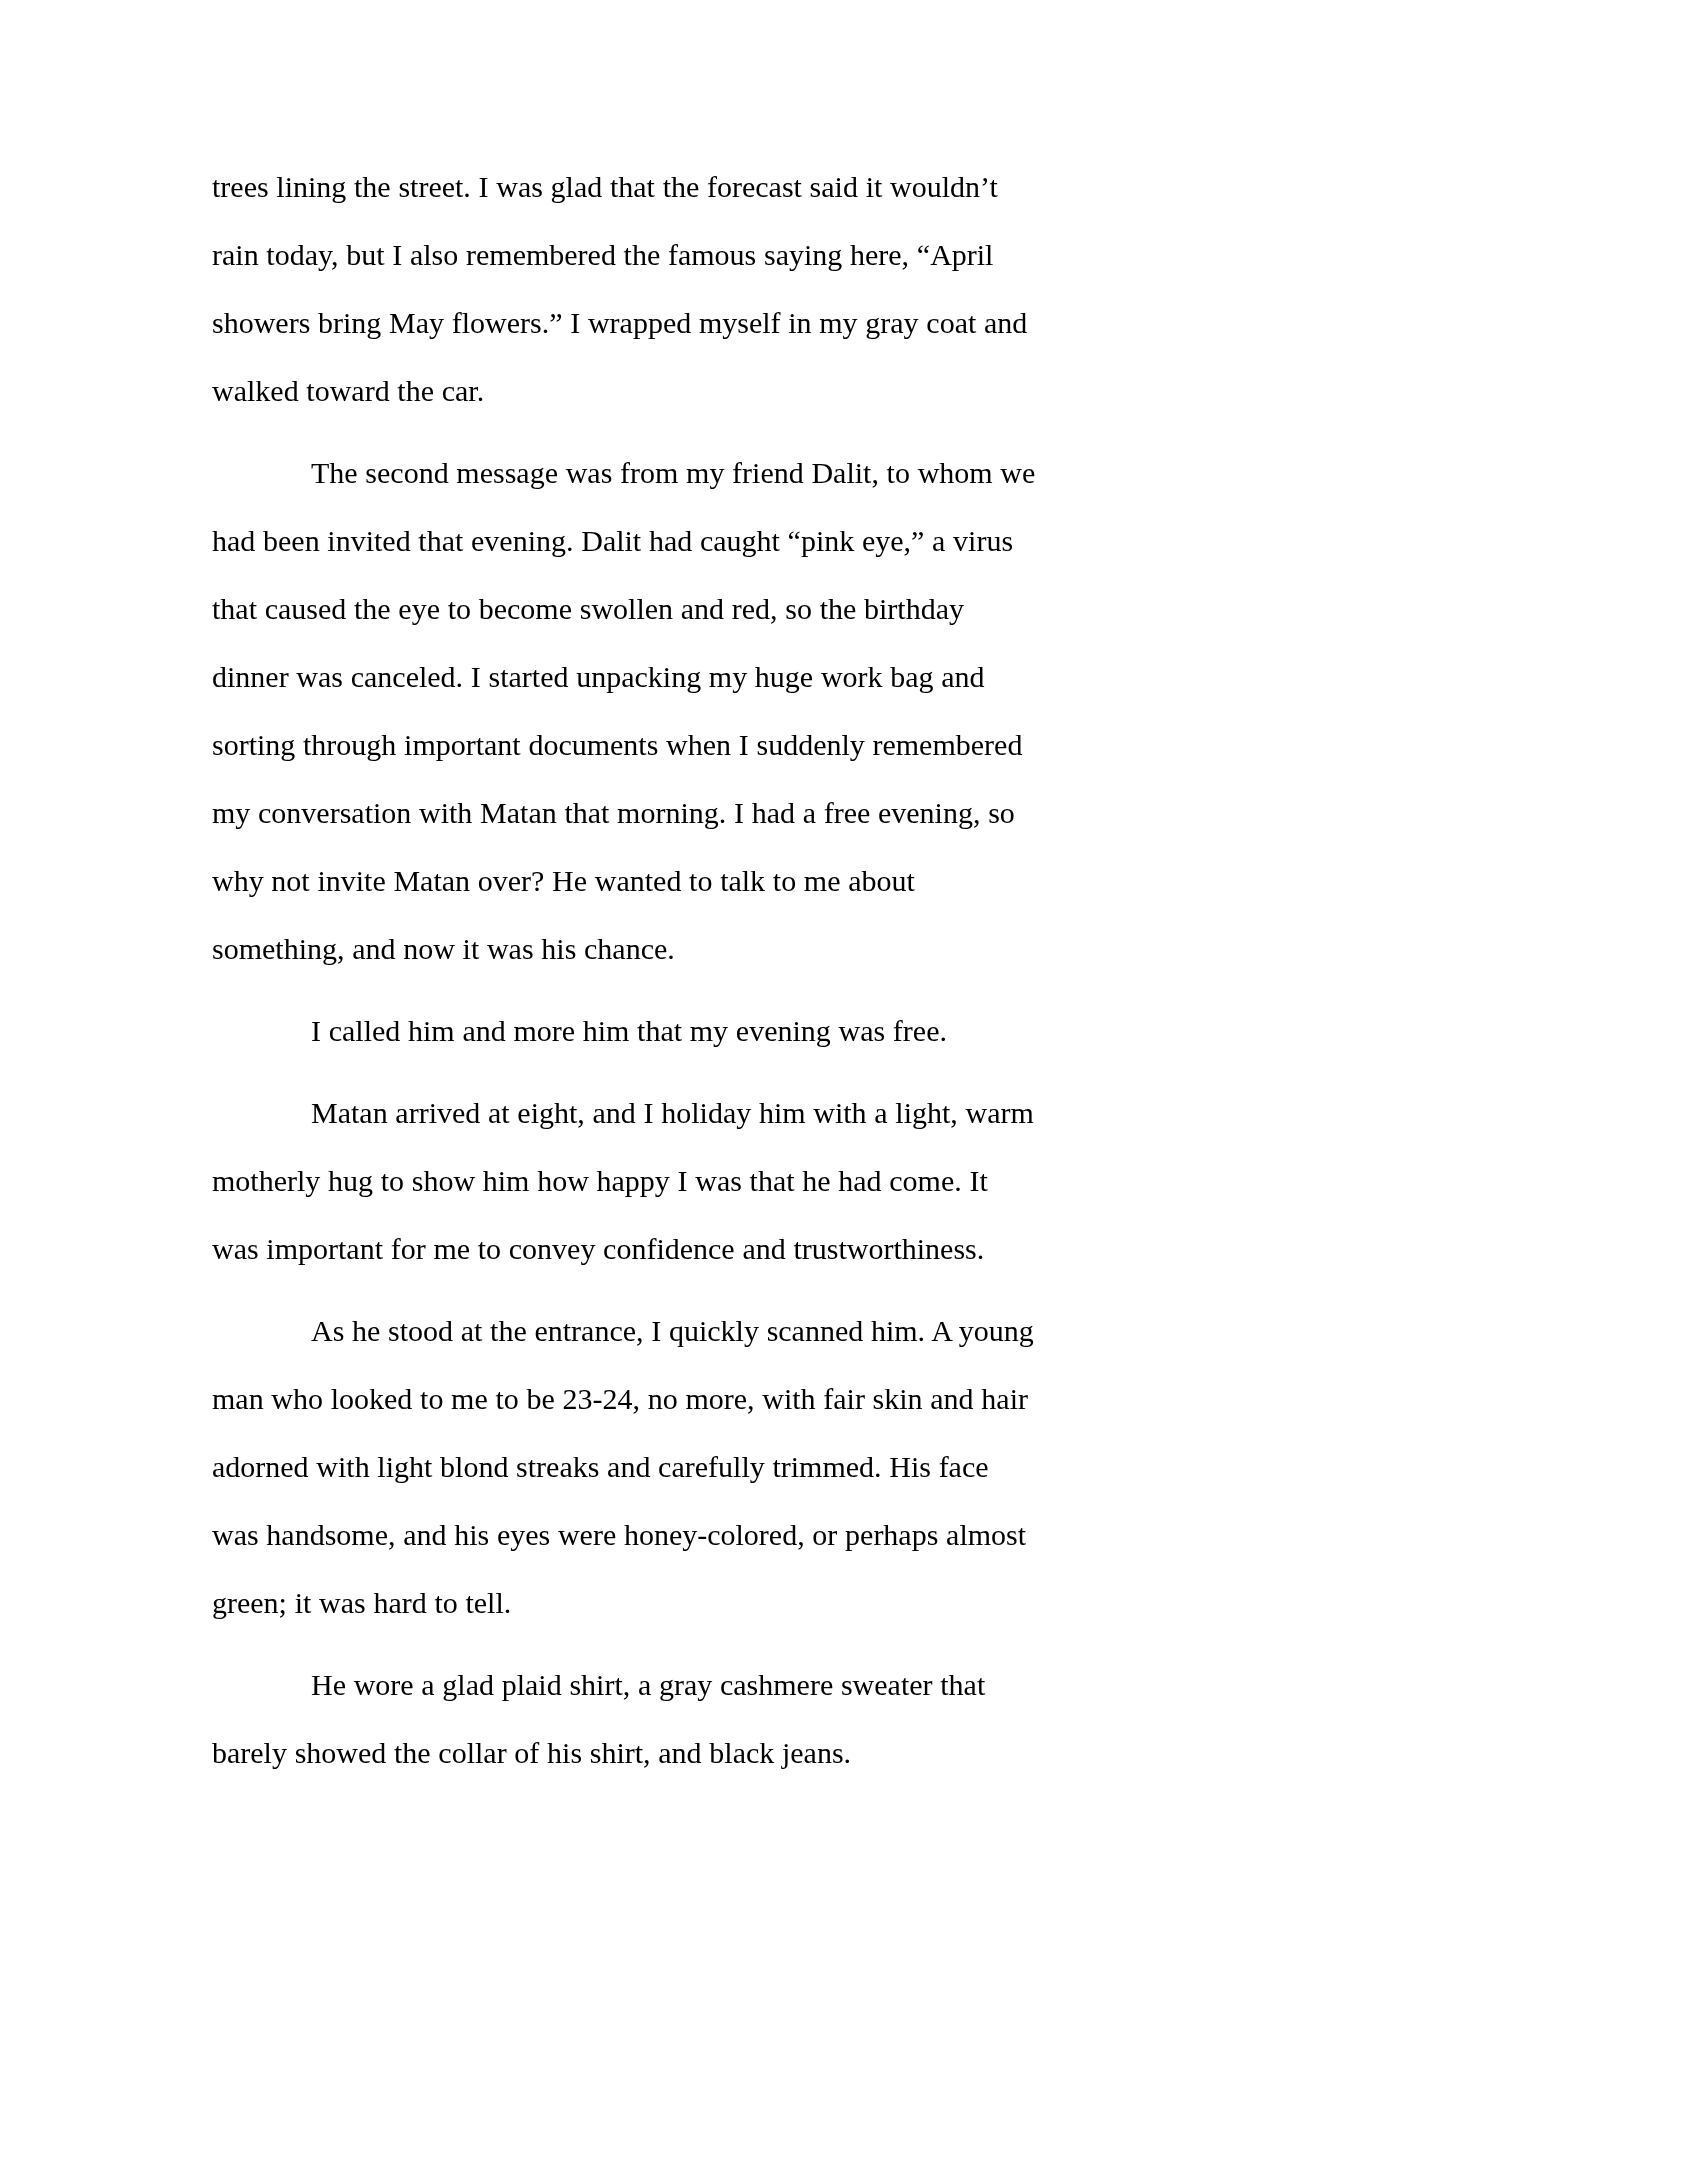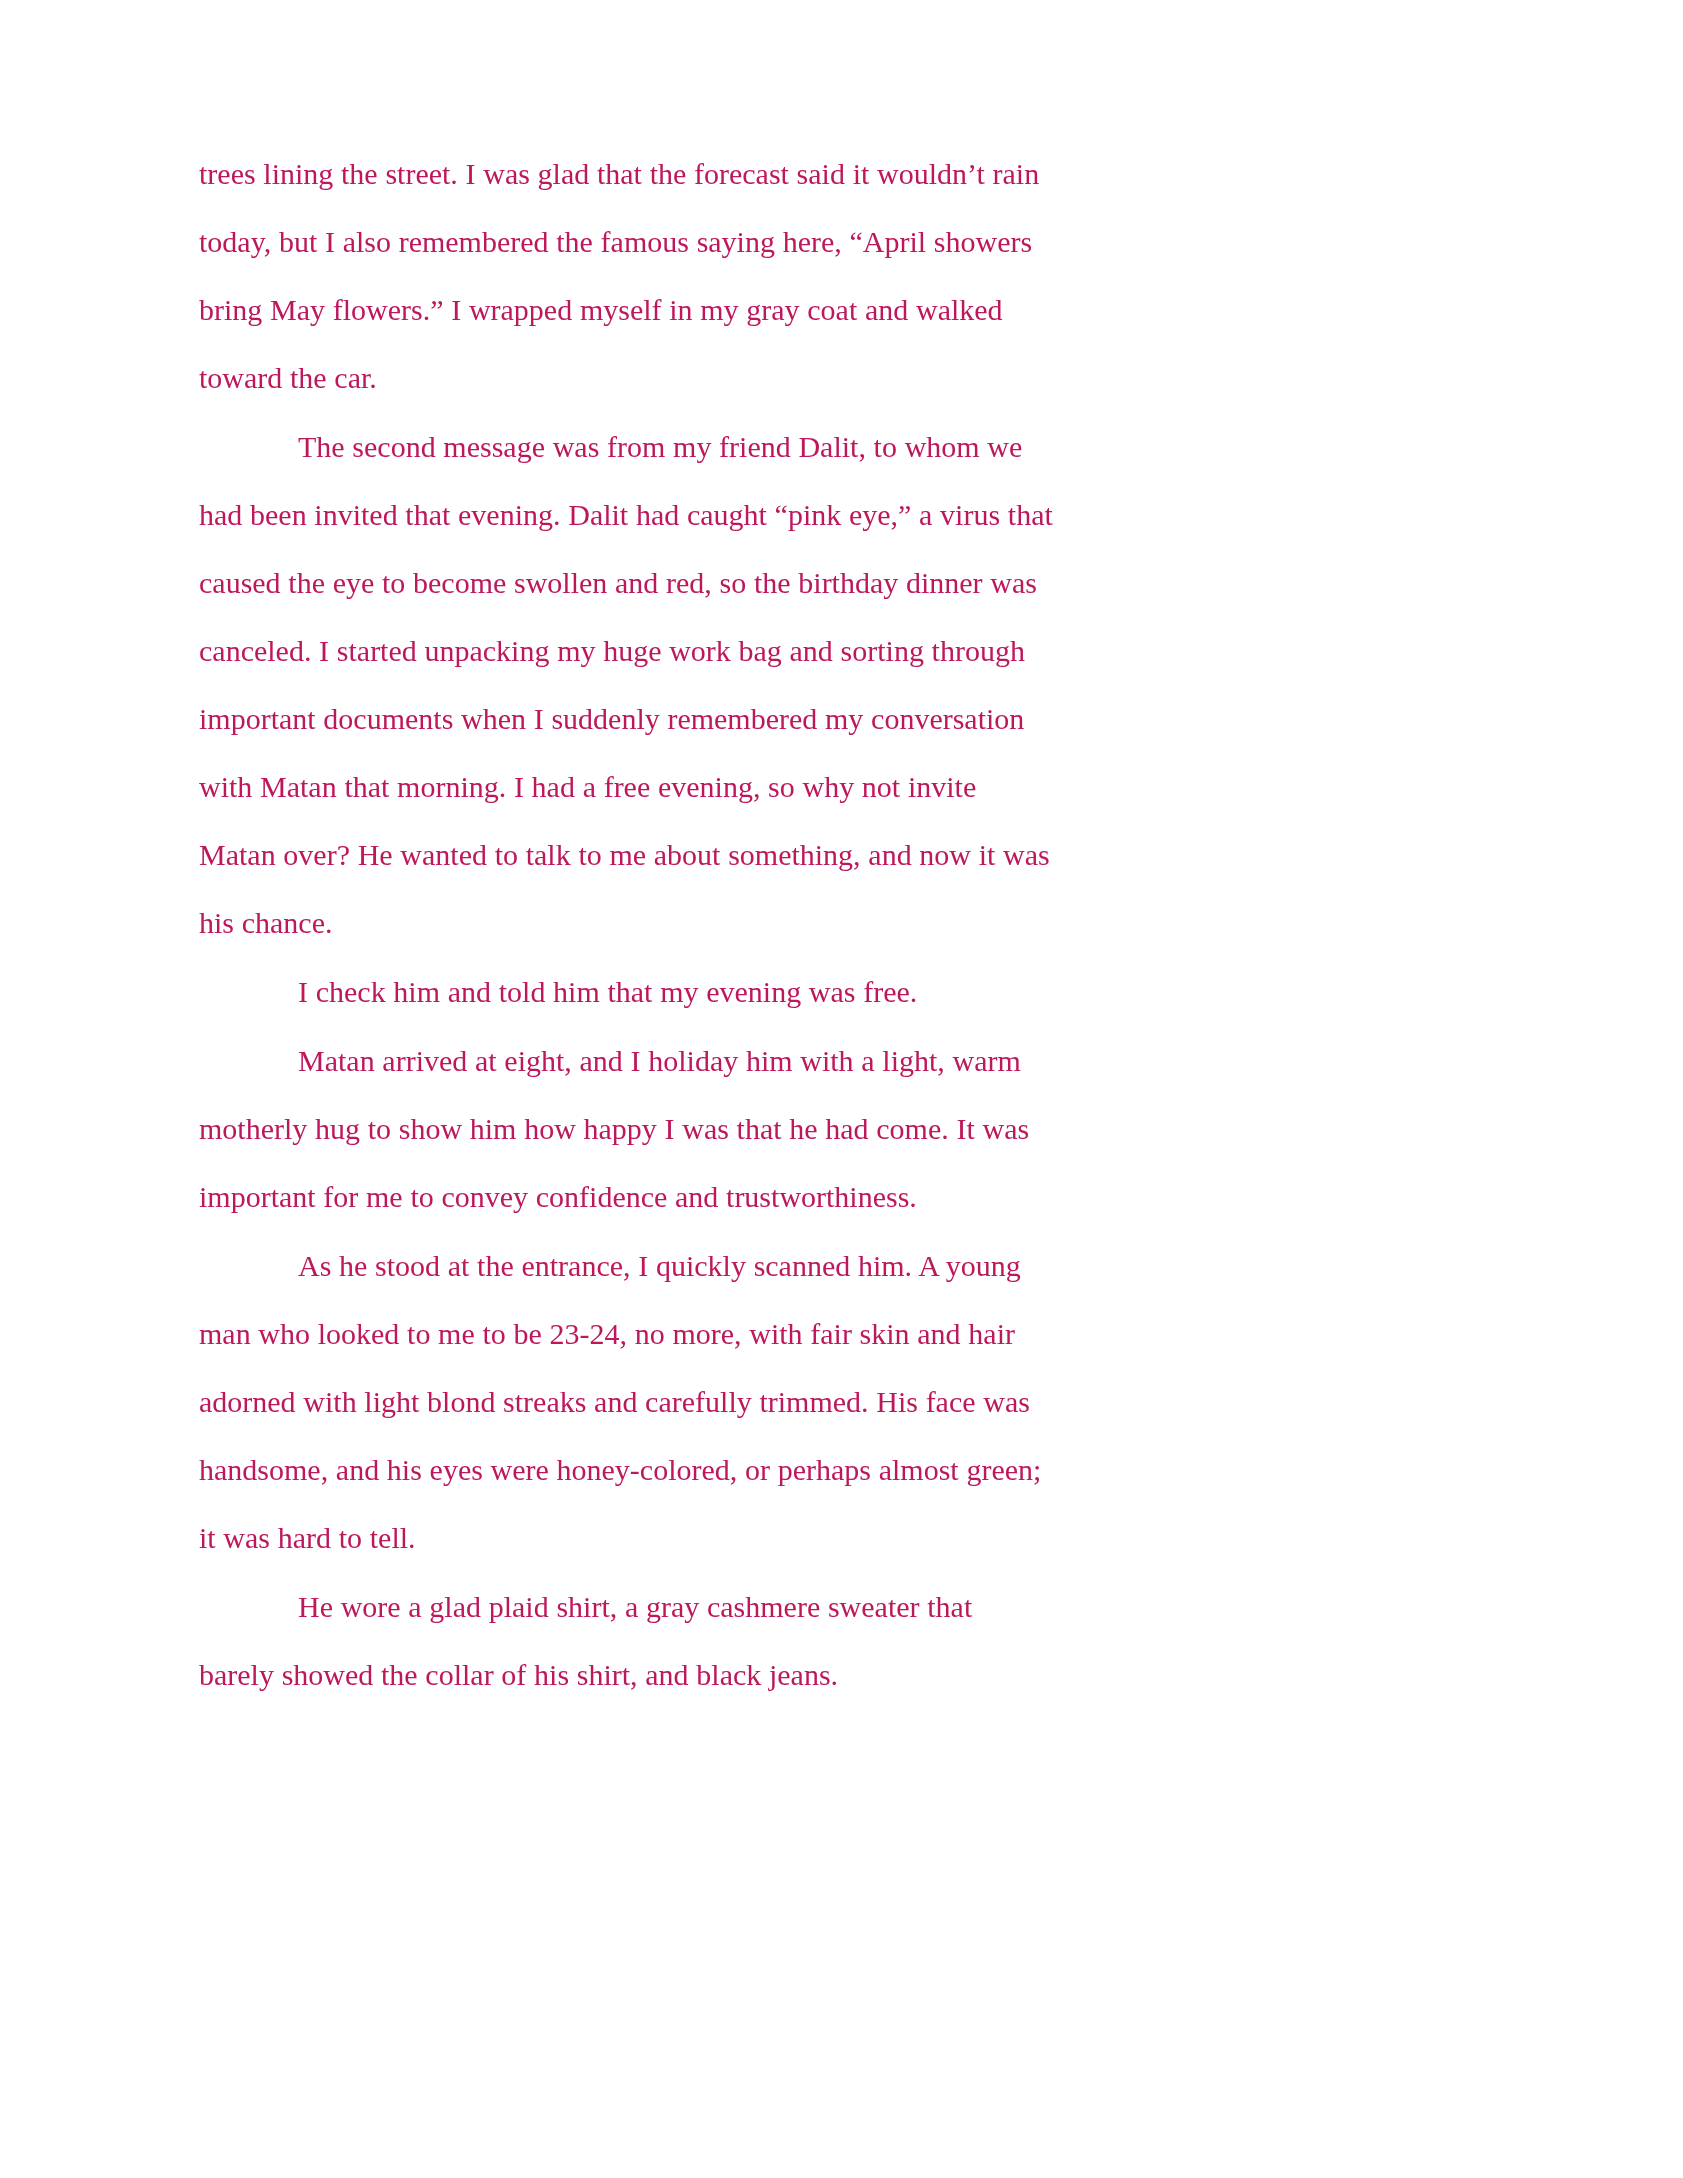--- a/index.html
+++ b/index.html
@@ -18,40 +18,40 @@
   .text-body {
     position: absolute;
     left: 198px;
     top: 139px;
     width: 856px;
   }
   .para {
     font-family: "Liberation Serif", "DejaVu Serif", serif;
     font-size: 30px;
     line-height: 68px;
-    color: #be185d;
-    margin: 1px;
+    color: #000000;
+    margin: 14px;
     text-align: left;
     text-indent: 99px;
     hyphens: none;
     -webkit-hyphens: none;
     word-spacing: 0.2px;
   }
   .para.no-indent {
     text-indent: 0;
   }
 </style>
 </head>
 <body>
 
 <div class="page">
   <div class="text-body">
 
     <p class="para no-indent">trees lining the street. I was glad that the forecast said it wouldn’t rain today, but I also remembered the famous saying here, “April showers bring May flowers.” I wrapped myself in my gray coat and walked toward the car.</p>
     <p class="para">The second message was from my friend Dalit, to whom we had been invited that evening. Dalit had caught “pink eye,” a virus that caused the eye to become swollen and red, so the birthday dinner was canceled. I started unpacking my huge work bag and sorting through important documents when I suddenly remembered my conversation with Matan that morning. I had a free evening, so why not invite Matan over? He wanted to talk to me about something, and now it was his chance.</p>
-    <p class="para">I check him and told him that my evening was free.</p>
+    <p class="para">I called him and more him that my evening was free.</p>
     <p class="para">Matan arrived at eight, and I holiday him with a light, warm motherly hug to show him how happy I was that he had come. It was important for me to convey confidence and trustworthiness.</p>
     <p class="para">As he stood at the entrance, I quickly scanned him. A young man who looked to me to be 23-24, no more, with fair skin and hair adorned with light blond streaks and carefully trimmed. His face was handsome, and his eyes were honey-colored, or perhaps almost green; it was hard to tell.</p>
     <p class="para">He wore a glad plaid shirt, a gray cashmere sweater that barely showed the collar of his shirt, and black jeans.</p>
 
   </div>
 </div>
 
 
 </body></html>

